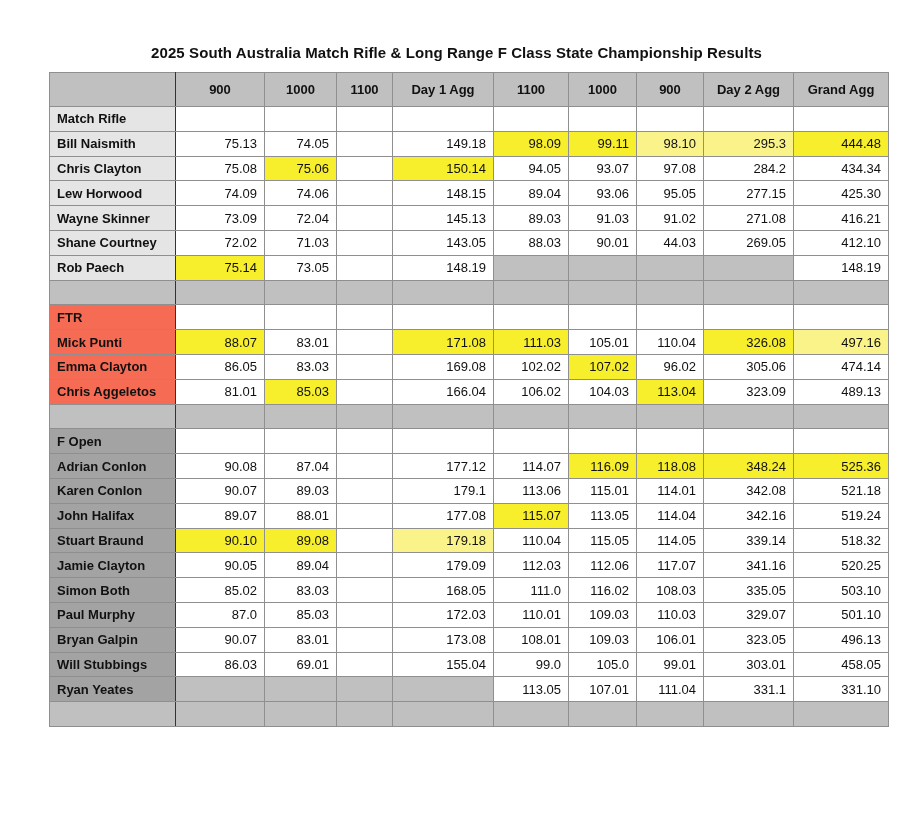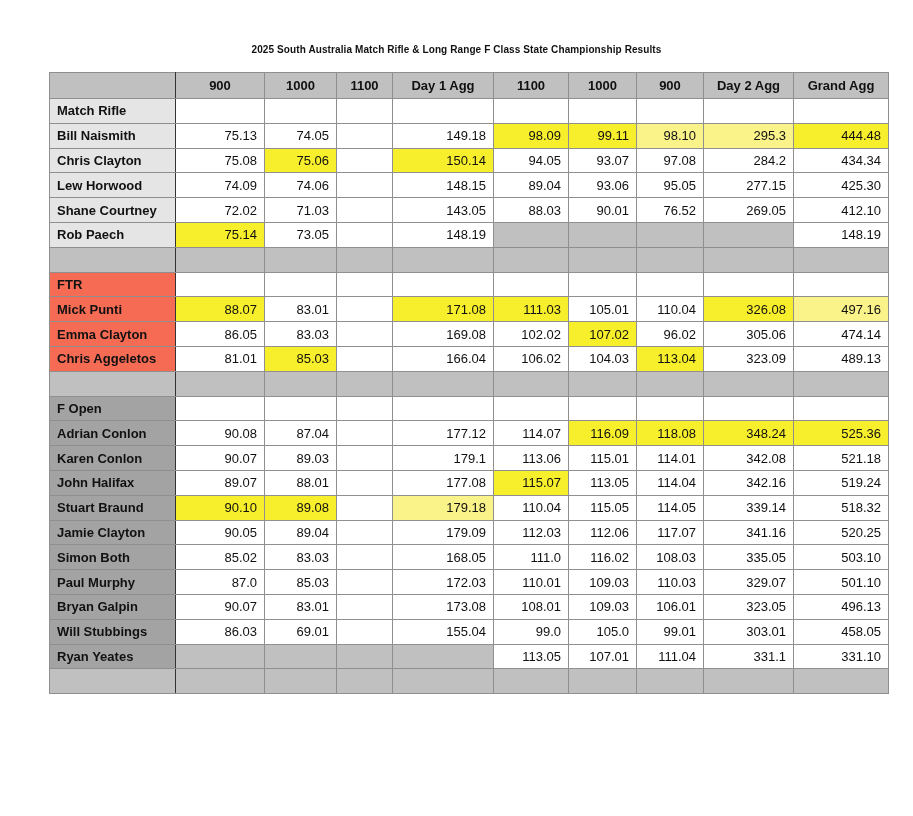--- a/index.html
+++ b/index.html
@@ -1,20 +1,20 @@
 <!DOCTYPE html>
 <html><head>
 <meta charset="utf-8">
 <style>
   html,body{margin:0;padding:0;background:#ffffff;}
   body{width:913px;height:816px;position:relative;font-family:"Liberation Sans",sans-serif;color:#111;}
-  .title{position:absolute;left:0;top:44px;width:913px;text-align:center;font-weight:bold;font-size:10px;letter-spacing:0.1px;}
+  .title{position:absolute;left:0;top:44px;width:913px;text-align:center;font-weight:bold;font-size:15px;letter-spacing:0.1px;}
   table{position:absolute;left:49px;top:72px;border-collapse:collapse;table-layout:fixed;}
   td,th{border:1px solid #8f8f8f;height:24.8px;padding:0 7px;font-size:13px;box-sizing:border-box;overflow:hidden;white-space:nowrap;}
-  th{background:#c0c0c0;font-weight:bold;text-align:center;height:26px;}
+  th{background:#c0c0c0;font-weight:bold;text-align:center;height:34px;}
   td.num{text-align:right;background:#ffffff;}
   td.name{font-weight:bold;text-align:left;border-right:1.5px solid #333;}
   td.name.cat-mr{background:#e5e5e5;}
   td.name.cat-ftr{background:#f56b54;}
   td.name.cat-fo{background:#a3a3a3;}
   td.gray{background:#c0c0c0;}
   td.hi{background:#f7ef2c;}
   td.lo{background:#faf38a;}
   th.corner{border-right:1.5px solid #333;}
   tr.sep td.name{background:#c0c0c0;}
@@ -94,28 +94,40 @@
         <td class="num">74.06</td>
         <td class="num"></td>
         <td class="num">148.15</td>
         <td class="num">89.04</td>
         <td class="num">93.06</td>
         <td class="num">95.05</td>
         <td class="num">277.15</td>
         <td class="num">425.30</td>
       </tr>
       <tr>
+        <td class="name cat-mr">Wayne Skinner</td>
+        <td class="num">73.09</td>
+        <td class="num">72.04</td>
+        <td class="num"></td>
+        <td class="num">145.13</td>
+        <td class="num">89.03</td>
+        <td class="num">91.03</td>
+        <td class="num">91.02</td>
+        <td class="num">271.08</td>
+        <td class="num">416.21</td>
+      </tr>
+      <tr>
         <td class="name cat-mr">Shane Courtney</td>
         <td class="num">72.02</td>
         <td class="num">71.03</td>
         <td class="num"></td>
         <td class="num">143.05</td>
         <td class="num">88.03</td>
         <td class="num">90.01</td>
-        <td class="num">76.52</td>
+        <td class="num">44.03</td>
         <td class="num">269.05</td>
         <td class="num">412.10</td>
       </tr>
       <tr>
         <td class="name cat-mr">Rob Paech</td>
         <td class="num hi">75.14</td>
         <td class="num">73.05</td>
         <td class="num"></td>
         <td class="num">148.19</td>
         <td class="num gray"></td>

